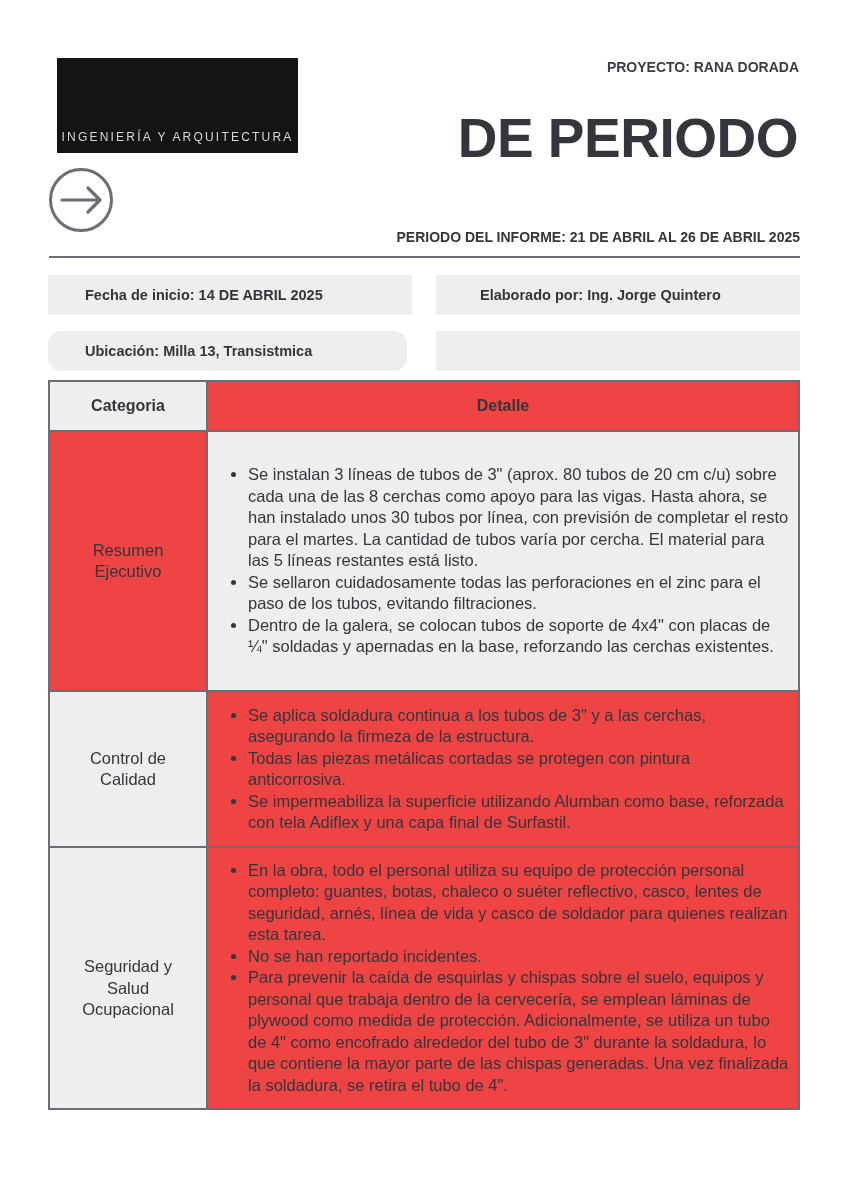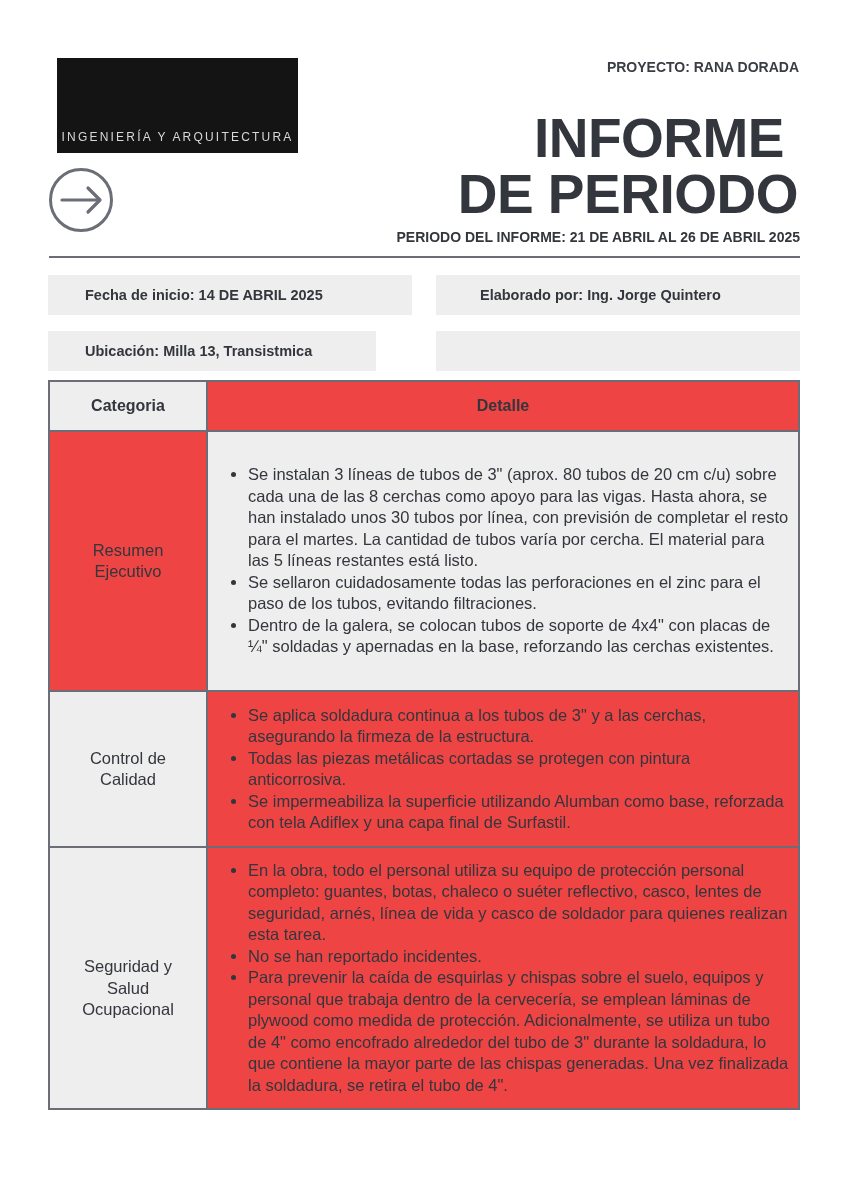--- a/index.html
+++ b/index.html
@@ -38,40 +38,39 @@
 </style>
 </head>
 <body>
 
 <div class="logo">
   <div class="logo-sub">INGENIERÍA Y ARQUITECTURA</div>
 </div>
 
 <div class="project">PROYECTO: RANA DORADA</div>
 <div class="title">
-  <div class="l1">INFORME</div>
   <div>DE PERIODO</div>
 </div>
 <div class="period">PERIODO DEL INFORME: 21  DE ABRIL AL 26 DE ABRIL 2025</div>
 
 <svg class="arrow" viewBox="0 0 66 66">
   <circle cx="33" cy="33" r="30.5" fill="none" stroke="#6b6e76" stroke-width="3"></circle>
   <line x1="14" y1="33" x2="51" y2="33" stroke="#6b6e76" stroke-width="3.2" stroke-linecap="round"></line>
   <polyline points="40,21 52,33 40,45" fill="none" stroke="#6b6e76" stroke-width="3.2" stroke-linecap="round" stroke-linejoin="round"></polyline>
 </svg>
 
 <div class="rule"></div>
 
 <div class="info" style="left:48px; top:275px; width:364px; padding-left:37px;">
   <span>Fecha de inicio: 14 DE ABRIL  2025</span>
 </div>
 <div class="info" style="left:436px; top:275px; width:364px; padding-left:44px;">
   <span>Elaborado por:  Ing. Jorge Quintero</span>
 </div>
-<div class="info" style="left:48px; top:331px; width:328px; padding-left:37px;">
+<div class="info" style="left:48px; top:331px; width:359px; padding-left:37px;border-radius:13px;">
   <span>Ubicación: Milla 13, Transistmica</span>
 </div>
 <div class="info" style="left:436px; top:331px; width:364px;">
   <span></span>
 </div>
 
 <table class="main">
   <tbody>
       <tr>
     <th class="cat gray" style="font-weight:bold;">Categoria</th>

